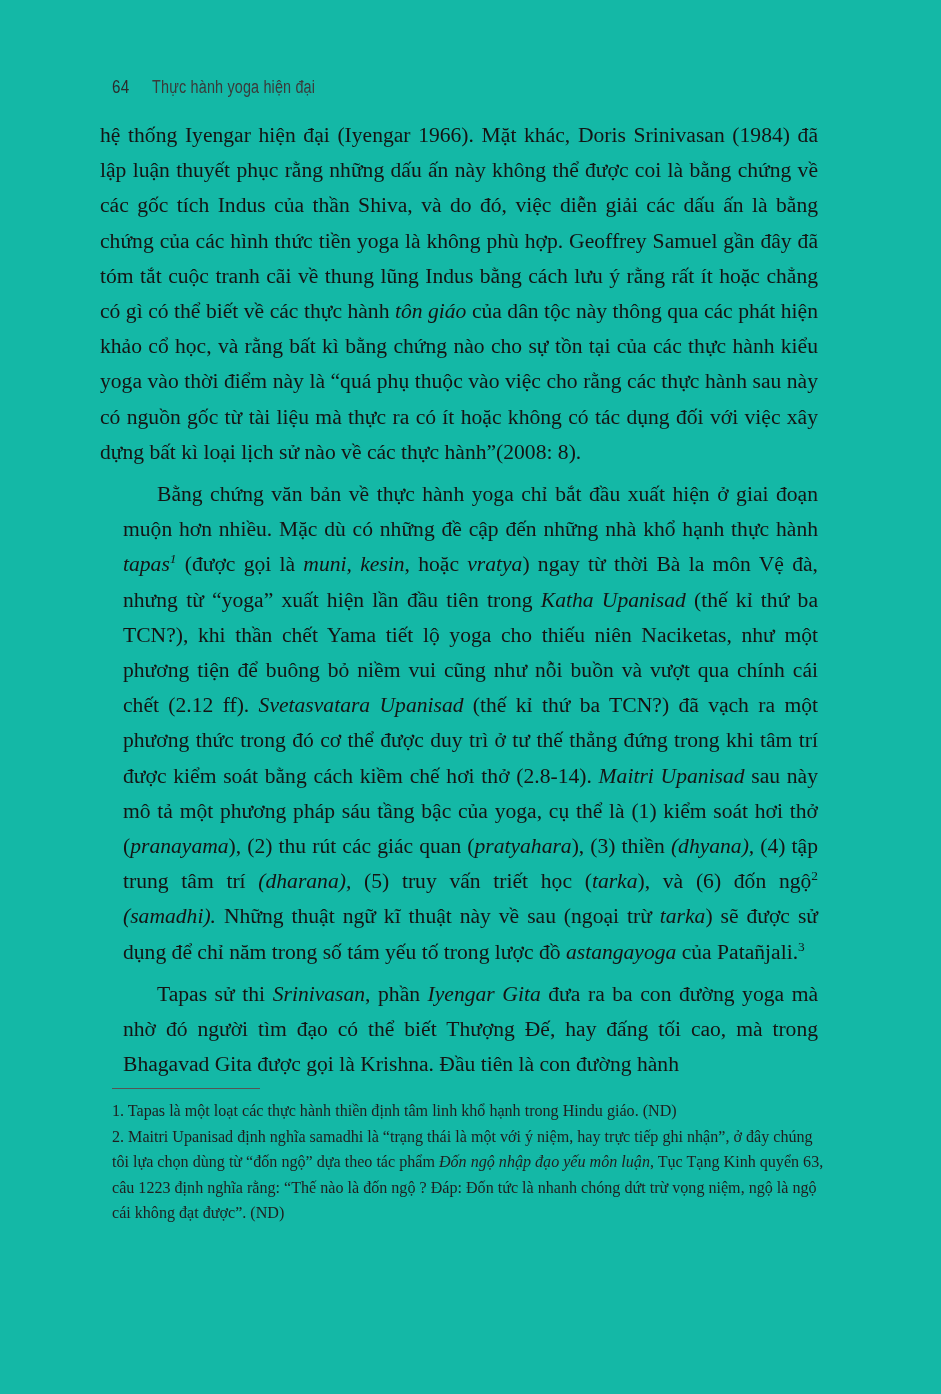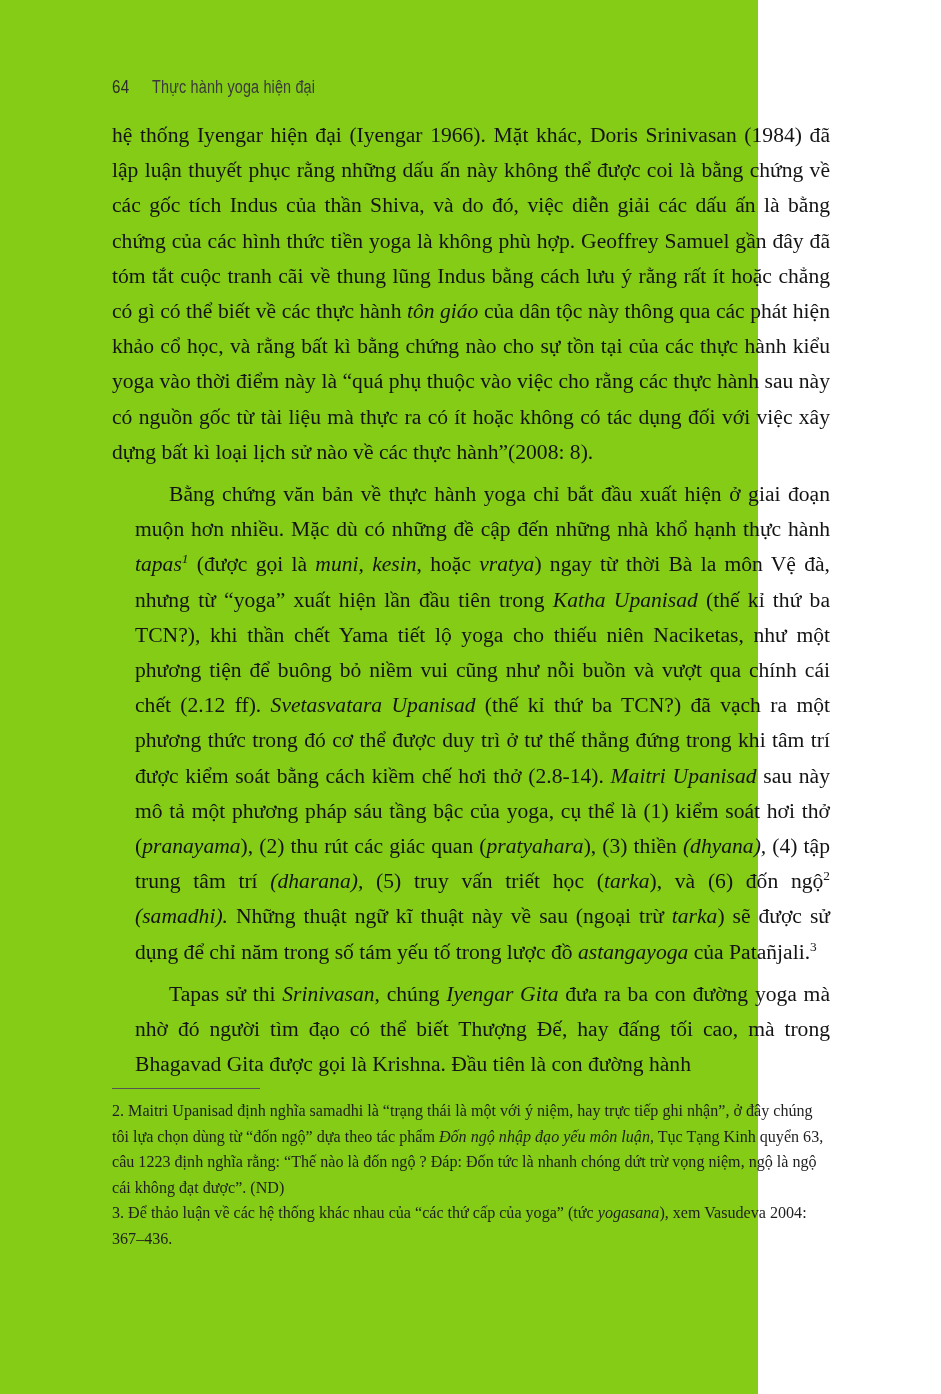--- a/index.html
+++ b/index.html
@@ -12,23 +12,23 @@
     height: 1394px;
     position: relative;
     font-family: "Liberation Serif", "DejaVu Serif", serif;
     color: #1c1c1c;
     overflow: hidden;
   }
 
   .page {
     position: absolute;
     left: 0; top: 0;
-    width: 758px;
+    width: 941px;
     height: 1394px;
-    background: #84cc16;
+    background: #14b8a6;
   }
 
   
   .running-header {
     position: absolute;
     left: 112px;
     top: 76px;
     width: 718px;
     height: 26px;
     display: flex;
@@ -50,21 +50,21 @@
   .header-title {
     margin-left: 28px;
     font-size: 18px;
     font-weight: 400;
     color: #3a3a3a;
   }
 
   
   .text-column {
     position: absolute;
-    left: 112px;
+    left: 100px;
     top: 118px;
     width: 718px;
     font-family: Liberation Serif, serif;
   }
 
   p.body-para {
     margin: 0;
     text-align: justify;
     text-justify: inter-word;
     font-size: 21.6px;
@@ -124,26 +124,26 @@
     <span class="folio">64</span>
     <span class="header-title">Thực hành yoga hiện đại</span>
   </div>
 
   <div class="text-column">
 
     <p class="body-para"><span>hệ thống Iyengar hiện đại (Iyengar 1966). Mặt khác, Doris Srinivasan (1984) đã lập luận thuyết phục rằng những dấu ấn này không thể được coi là bằng chứng về các gốc tích Indus của thần Shiva, và do đó, việc diễn giải các dấu ấn là bằng chứng của các hình thức tiền yoga là không phù hợp. Geoffrey Samuel gần đây đã tóm tắt cuộc tranh cãi về thung lũng Indus bằng cách lưu ý rằng rất ít hoặc chẳng có gì có thể biết về các thực hành </span><i>tôn giáo</i><span> của dân tộc này thông qua các phát hiện khảo cổ học, và rằng bất kì bằng chứng nào cho sự tồn tại của các thực hành kiểu yoga vào thời điểm này là “quá phụ thuộc vào việc cho rằng các thực hành sau này có nguồn gốc từ tài liệu mà thực ra có ít hoặc không có tác dụng đối với việc xây dựng bất kì loại lịch sử nào về các thực hành”(2008: 8).</span></p>
 
     <p class="body-para indented"><span>Bằng chứng văn bản về thực hành yoga chỉ bắt đầu xuất hiện ở giai đoạn muộn hơn nhiều. Mặc dù có những đề cập đến những nhà khổ hạnh thực hành </span><i>tapas</i><sup class="fn-ref">1</sup><span> (được gọi là </span><i>muni, kesin</i><span>, hoặc </span><i>vratya</i><span>) ngay từ thời Bà la môn Vệ đà, nhưng từ “yoga” xuất hiện lần đầu tiên trong </span><i>Katha Upanisad</i><span> (thế kỉ thứ ba TCN?), khi thần chết Yama tiết lộ yoga cho thiếu niên Naciketas, như một phương tiện để buông bỏ niềm vui cũng như nỗi buồn và vượt qua chính cái chết (2.12 ff). </span><i>Svetasvatara Upanisad</i><span> (thế kỉ thứ ba TCN?) đã vạch ra một phương thức trong đó cơ thể được duy trì ở tư thế thẳng đứng trong khi tâm trí được kiểm soát bằng cách kiềm chế hơi thở (2.8-14). </span><i>Maitri Upanisad</i><span> sau này mô tả một phương pháp sáu tầng bậc của yoga, cụ thể là (1) kiểm soát hơi thở (</span><i>pranayama</i><span>), (2) thu rút các giác quan (</span><i>pratyahara</i><span>), (3) thiền </span><i>(dhyana),</i><span> (4) tập trung tâm trí </span><i>(dharana),</i><span> (5) truy vấn triết học (</span><i>tarka</i><span>), và (6) đốn ngộ</span><sup class="fn-ref-up">2</sup><span> </span><i>(samadhi).</i><span> Những thuật ngữ kĩ thuật này về sau (ngoại trừ </span><i>tarka</i><span>) sẽ được sử dụng để chỉ năm trong số tám yếu tố trong lược đồ </span><i>astangayoga</i><span> của Patañjali.</span><sup class="fn-ref-up">3</sup></p>
 
-    <p class="body-para indented"><span>Tapas sử thi </span><i>Srinivasan</i><span>, chúng </span><i>Iyengar Gita</i><span> đưa ra ba con đường yoga mà nhờ đó người tìm đạo có thể biết Thượng Đế, hay đấng tối cao, mà trong Bhagavad Gita được gọi là Krishna. Đầu tiên là con đường hành</span></p>
+    <p class="body-para indented"><span>Tapas sử thi </span><i>Srinivasan</i><span>, phần </span><i>Iyengar Gita</i><span> đưa ra ba con đường yoga mà nhờ đó người tìm đạo có thể biết Thượng Đế, hay đấng tối cao, mà trong Bhagavad Gita được gọi là Krishna. Đầu tiên là con đường hành</span></p>
 
   </div>
 
   <div class="footnotes">
     <div class="fn-rule"></div>
 
+    <p class="footnote"><span>1.</span><span> Tapas là một loạt các thực hành thiền định tâm linh khổ hạnh trong Hindu giáo. (ND)</span></p>
 
     <p class="footnote"><span>2.</span><span> Maitri Upanisad định nghĩa samadhi là “trạng thái là một với ý niệm, hay trực tiếp ghi nhận”, ở đây chúng tôi lựa chọn dùng từ “đốn ngộ” dựa theo tác phẩm </span><i>Đốn ngộ nhập đạo yếu môn luận</i><span>, Tục Tạng Kinh quyển 63, câu 1223 định nghĩa rằng: “Thế nào là đốn ngộ ? Đáp: Đốn tức là nhanh chóng dứt trừ vọng niệm, ngộ là ngộ cái không đạt được”. (ND)</span></p>
 
-    <p class="footnote"><span>3.</span><span> Để thảo luận về các hệ thống khác nhau của “các thứ cấp của yoga” (tức </span><i>yogasana</i><span>), xem Vasudeva 2004: 367–436.</span></p>
   </div>
 
 </div>
 
 </body></html>

